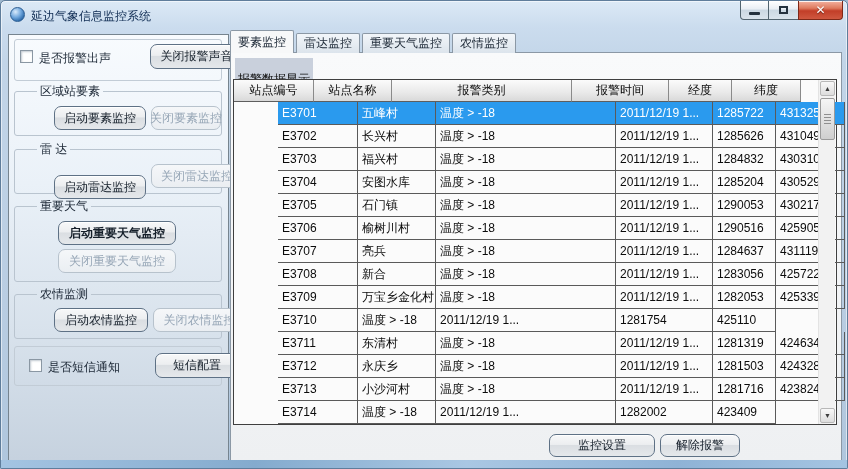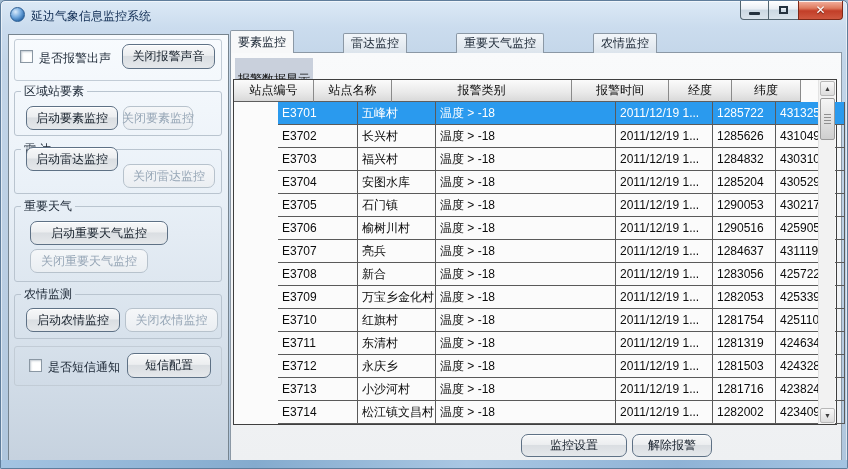--- a/index.html
+++ b/index.html
@@ -27,31 +27,31 @@
     background:linear-gradient(#F3B3A1,#DE7A5E 40%,#C23E28 55%,#CF5840);}
   .glyph-min{display:block;width:11px;height:3px;background:#25323E;border-radius:1px;margin-top:7px;}
   .glyph-max{display:block;width:9px;height:8px;border:2px solid #25323E;background:transparent;}
   .glyph-close{color:#fff;font-weight:bold;font-size:12px;text-shadow:0 1px 1px rgba(0,0,0,.45);line-height:1;}
   
   .sidebar{position:absolute;left:7px;top:33px;width:221px;height:427px;
     border:1px solid #76848F;border-bottom-color:#5F6B75;
     background:linear-gradient(180deg,#F8FBFE 0,#EAF1F8 35%,#D8E2EC 70%,#C6D2DF 100%);}
   .frame{position:absolute;border:1px solid #C2CCD6;border-radius:3px;background:transparent;}
   fieldset.group{position:absolute;margin:0;padding:0;border:1px solid #B9C4CF;border-radius:3px;background:transparent;}
-  fieldset.group legend{margin-left:6px;padding:0 3px;color:#1A2634;}
+  fieldset.group legend{margin-left:22px;padding:0 3px;color:#1A2634;}
   .checkbox{position:absolute;width:13px;height:13px;background:#fff;border:1px solid #8A97A3;
     box-shadow:inset 1px 1px 2px rgba(120,135,150,.45);}
   .cb-label{position:absolute;white-space:nowrap;color:#1A2634;}
   .btn{position:absolute;display:flex;align-items:center;justify-content:center;white-space:nowrap;
     border:1px solid #5E7185;border-radius:7px;color:#141E29;cursor:default;
     background:linear-gradient(#F7F8F9,#ECEEF0 45%,#DADEE2 50%,#E5E8EB);
-    box-shadow:inset 0 1px 0 rgba(255,255,255,.9);}
+    box-shadow:inset 0 1px 0 rgba(255,255,255,.9);margin-left:28px;}
   .btn.disabled{color:#96A6B6;border-color:#B7C2CC;background:linear-gradient(#F5F7F9,#EAEEF2);box-shadow:none;}
   
-  .tabstrip{position:absolute;left:229px;top:29px;height:23px;display:flex;align-items:flex-end;z-index:3;gap:47px;}
+  .tabstrip{position:absolute;left:229px;top:29px;height:23px;display:flex;align-items:flex-end;z-index:3;}
   .tab{height:20px;display:flex;align-items:center;padding:0 7px;margin-right:2px;
     border:1px solid #8B98A5;border-bottom:none;border-radius:2px 2px 0 0;color:#1A2634;cursor:default;
     background:linear-gradient(#F2F6FA,#DCE4EC);}
   .tab.sel{height:23px;background:#F7F8F9;position:relative;z-index:4;}
   .tabpage{position:absolute;left:229px;top:51px;width:612px;height:409px;
     border:1px solid #8B98A5;background:linear-gradient(#F9FAFB,#EEF0F2);}
   .data-label{position:absolute;left:4px;top:5px;padding:13px 3px;color:#0B0B0B;}
   
   .grid{position:absolute;left:2px;top:26px;width:604px;height:346px;border:1px solid #3F3F3F;background:#FBFBFB;}
   .grid-cols{position:absolute;left:0;top:0;width:567px;}
@@ -108,27 +108,27 @@
 
     <fieldset class="group" style="left:5px;top:48px;width:208px;height:53px;">
       <legend>区域站要素</legend>
     </fieldset>
     <div class="btn" style="left:17px;top:71px;width:92px;height:24px;">启动要素监控</div>
     <div class="btn disabled" style="left:114px;top:71px;width:70px;height:24px;">关闭要素监控</div>
 
     <fieldset class="group" style="left:5px;top:106px;width:208px;height:53px;">
       <legend>雷 达</legend>
     </fieldset>
-    <div class="btn" style="left:17px;top:112px;width:92px;height:24px;">启动雷达监控</div>
+    <div class="btn" style="left:17px;top:140px;width:92px;height:24px;">启动雷达监控</div>
     <div class="btn disabled" style="left:114px;top:129px;width:92px;height:24px;">关闭雷达监控</div>
 
     <fieldset class="group" style="left:5px;top:163px;width:208px;height:84px;">
       <legend>重要天气</legend>
     </fieldset>
-    <div class="btn" style="left:21px;top:186px;width:138px;height:24px;">启动重要天气监控</div>
+    <div class="btn" style="left:21px;top:186px;width:118px;height:24px;font-weight:bold;">启动重要天气监控</div>
     <div class="btn disabled" style="left:21px;top:214px;width:118px;height:24px;">关闭重要天气监控</div>
 
     <fieldset class="group" style="left:5px;top:251px;width:208px;height:53px;">
       <legend>农情监测</legend>
     </fieldset>
     <div class="btn" style="left:17px;top:273px;width:94px;height:24px;">启动农情监控</div>
     <div class="btn disabled" style="left:116px;top:273px;width:93px;height:24px;">关闭农情监控</div>
 
     <div class="frame" style="left:5px;top:311px;width:208px;height:40px;"></div>
     <div class="checkbox" style="left:20px;top:324px;"></div>
@@ -224,21 +224,20 @@
             <div class="grow trow">
               <div class="cell">E3709</div>
               <div class="cell">万宝乡金化村</div>
               <div class="cell">温度 &gt; -18</div>
               <div class="cell">2011/12/19 1...</div>
               <div class="cell">1282053</div>
               <div class="cell">425339</div>
             </div>
             <div class="grow trow">
               <div class="cell">E3710</div>
-              <div class="cell">红旗村</div>
               <div class="cell">温度 &gt; -18</div>
               <div class="cell">2011/12/19 1...</div>
               <div class="cell">1281754</div>
               <div class="cell">425110</div>
             </div>
             <div class="grow trow">
               <div class="cell">E3711</div>
               <div class="cell">东清村</div>
               <div class="cell">温度 &gt; -18</div>
               <div class="cell">2011/12/19 1...</div>
@@ -256,21 +255,20 @@
             <div class="grow trow">
               <div class="cell">E3713</div>
               <div class="cell">小沙河村</div>
               <div class="cell">温度 &gt; -18</div>
               <div class="cell">2011/12/19 1...</div>
               <div class="cell">1281716</div>
               <div class="cell">423824</div>
             </div>
             <div class="grow trow">
               <div class="cell">E3714</div>
-              <div class="cell">松江镇文昌村</div>
               <div class="cell">温度 &gt; -18</div>
               <div class="cell">2011/12/19 1...</div>
               <div class="cell">1282002</div>
               <div class="cell">423409</div>
             </div>
           </div>
       </div>
       <div class="vscroll">
         <div class="sb-btn up">▲</div>
         <div class="sb-thumb"></div>

